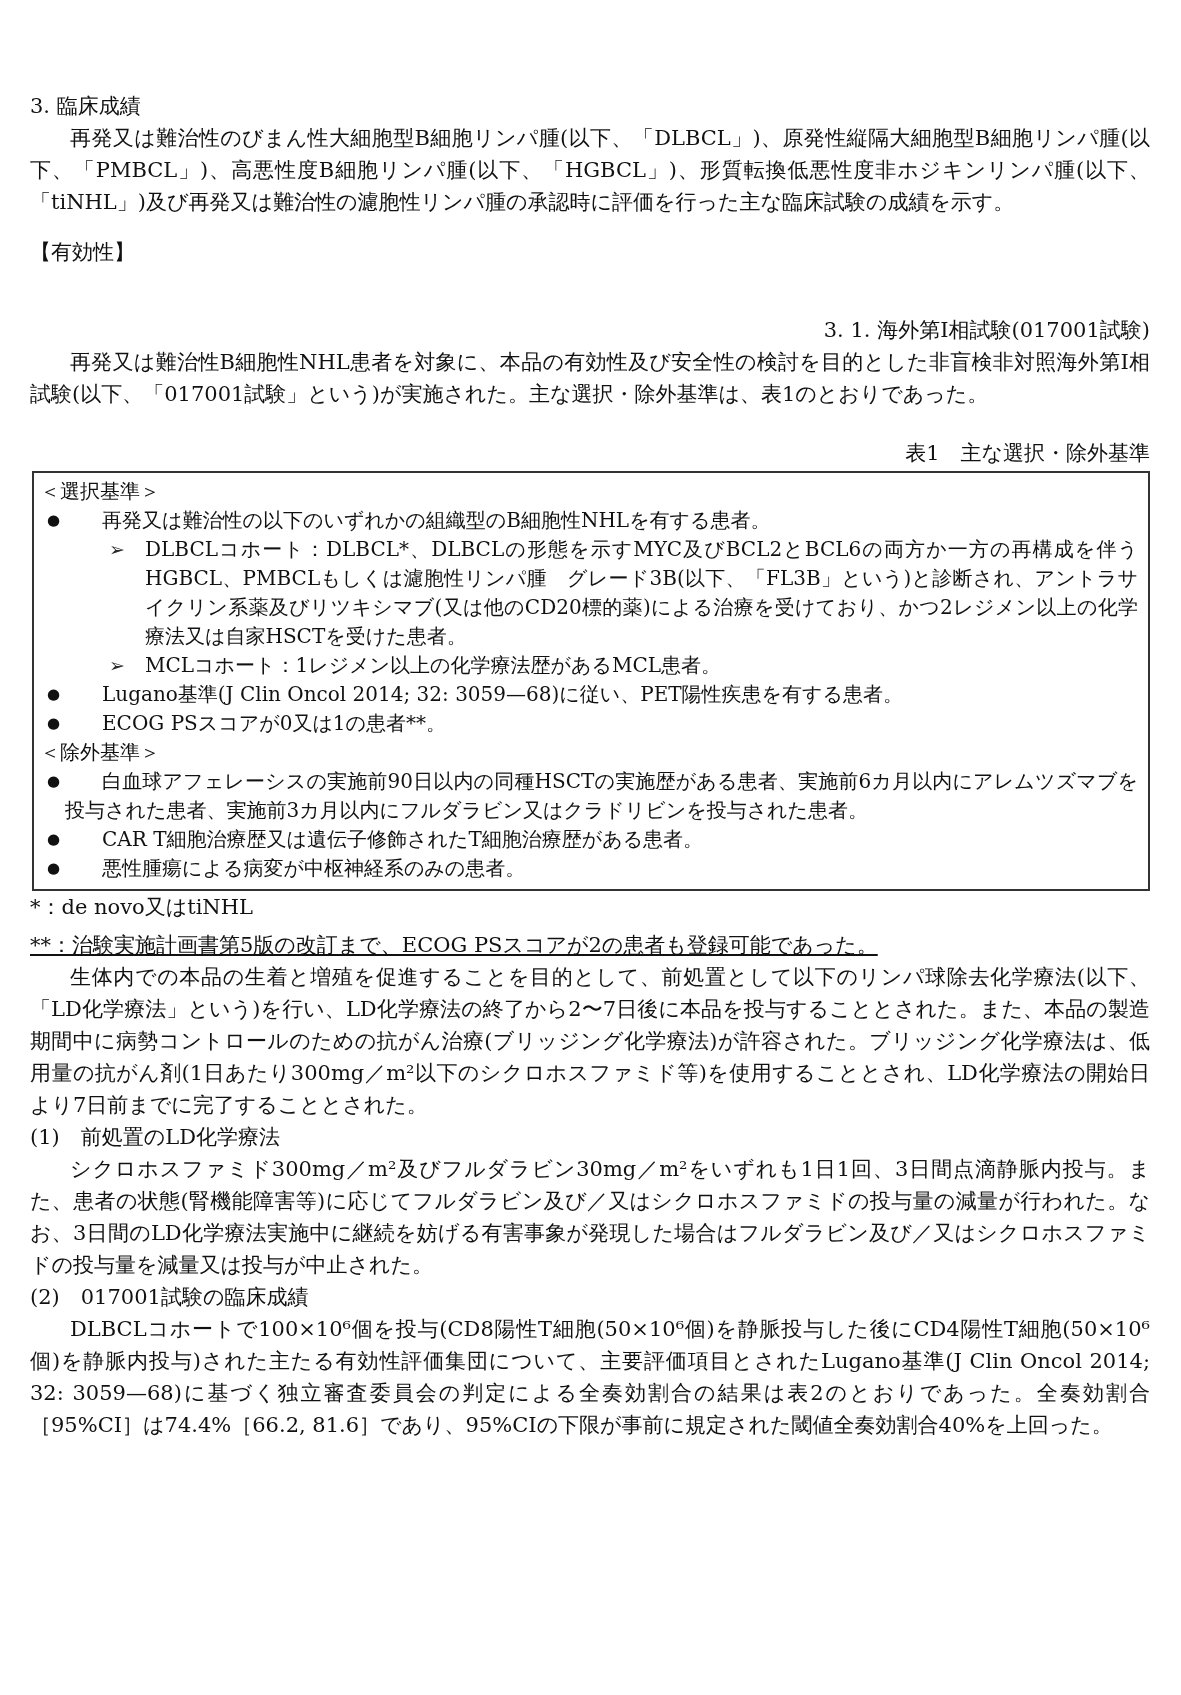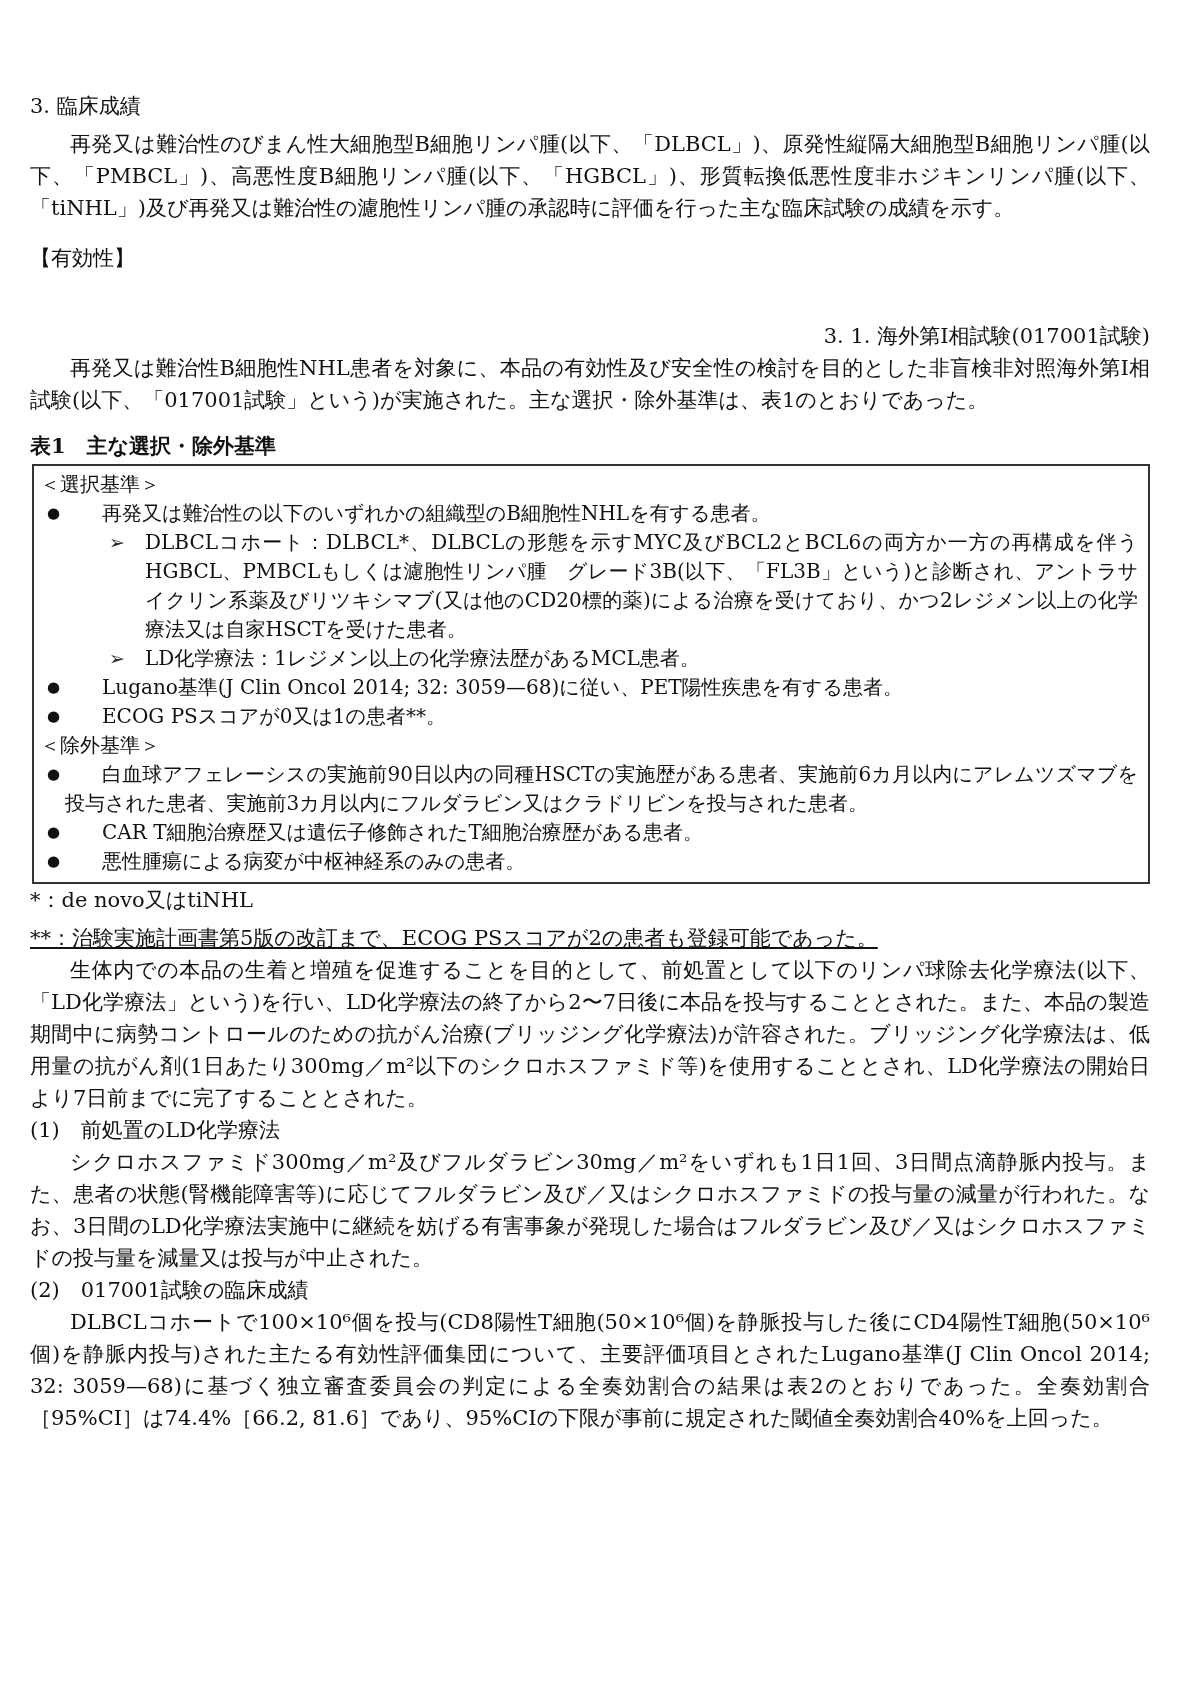--- a/index.html
+++ b/index.html
@@ -31,24 +31,23 @@
   .heading {
     margin: 0;
     font-weight: normal;
     font-size: 21px;
     line-height: 32px;
   }
   .mt-blank   { margin-top: 32px; }
   .mt-half    { margin-top: 14px; }
   .mt-large   { margin-top: 46px; text-align: right; }
   .table-caption {
-    text-align: left;
-    margin-top: 14px;
+    text-align: right;
+    margin-top: 27px;
     margin-bottom: 2px;
-    font-weight: bold;
   }
   .criteria-box {
     box-sizing: border-box;
     width: 1118px;
     margin-left: 2px;
     border: 2px solid #333333;
     padding: 4px 10px 6px 0;
     font-size: 20px;
     line-height: 29px;
   }
@@ -82,21 +81,21 @@
   .footnote1 { }
   .footnote2 { margin-top: 6px; text-decoration: underline; }
 </style>
 </head>
 <body>
 
 <div class="page">
 
   <div class="heading">3. 臨床成績</div>
 
-  <p class="para indent" style="margin-top:6px;">再発又は難治性のびまん性大細胞型B細胞リンパ腫(以下、「DLBCL」)、原発性縦隔大細胞型B細胞リンパ腫(以下、「PMBCL」)、高悪性度B細胞リンパ腫(以下、「HGBCL」)、形質転換低悪性度非ホジキンリンパ腫(以下、「tiNHL」)及び再発又は難治性の濾胞性リンパ腫の承認時に評価を行った主な臨床試験の成績を示す。</p>
+  <p class="para indent" style="margin-top:0;">再発又は難治性のびまん性大細胞型B細胞リンパ腫(以下、「DLBCL」)、原発性縦隔大細胞型B細胞リンパ腫(以下、「PMBCL」)、高悪性度B細胞リンパ腫(以下、「HGBCL」)、形質転換低悪性度非ホジキンリンパ腫(以下、「tiNHL」)及び再発又は難治性の濾胞性リンパ腫の承認時に評価を行った主な臨床試験の成績を示す。</p>
 
   <div class="heading mt-half" style="margin-top:18px;">【有効性】</div>
 
   <div class="heading mt-large">3. 1. 海外第I相試験(017001試験)</div>
 
   <p class="para indent">再発又は難治性B細胞性NHL患者を対象に、本品の有効性及び安全性の検討を目的とした非盲検非対照海外第Ⅰ相試験(以下、「017001試験」という)が実施された。主な選択・除外基準は、表1のとおりであった。</p>
 
   <div class="table-caption">表1　主な選択・除外基準</div>
 
   <div class="criteria-box">
@@ -108,21 +107,21 @@
       <span>再発又は難治性の以下のいずれかの組織型のB細胞性NHLを有する患者。</span>
     </div>
 
     <div class="arrow-item">
       <span class="arrow">➢</span>
       <span>DLBCLコホート：DLBCL*、DLBCLの形態を示すMYC及びBCL2とBCL6の両方か一方の再構成を伴うHGBCL、PMBCLもしくは濾胞性リンパ腫　グレード3B(以下、「FL3B」という)と診断され、アントラサイクリン系薬及びリツキシマブ(又は他のCD20標的薬)による治療を受けており、かつ2レジメン以上の化学療法又は自家HSCTを受けた患者。</span>
     </div>
 
     <div class="arrow-item">
       <span class="arrow">➢</span>
-      <span>LD化学療法：1レジメン以上の化学療法歴があるMCL患者。</span>
+      <span>MCLコホート：1レジメン以上の化学療法歴があるMCL患者。</span>
     </div>
 
     <div class="bullet-item">
       <span class="bullet">●</span>
       <span>Lugano基準(J Clin Oncol 2014; 32: 3059—68)に従い、PET陽性疾患を有する患者。</span>
     </div>
 
     <div class="bullet-item">
       <span class="bullet">●</span>
       <span>ECOG PSスコアが0又は1の患者**。</span>

